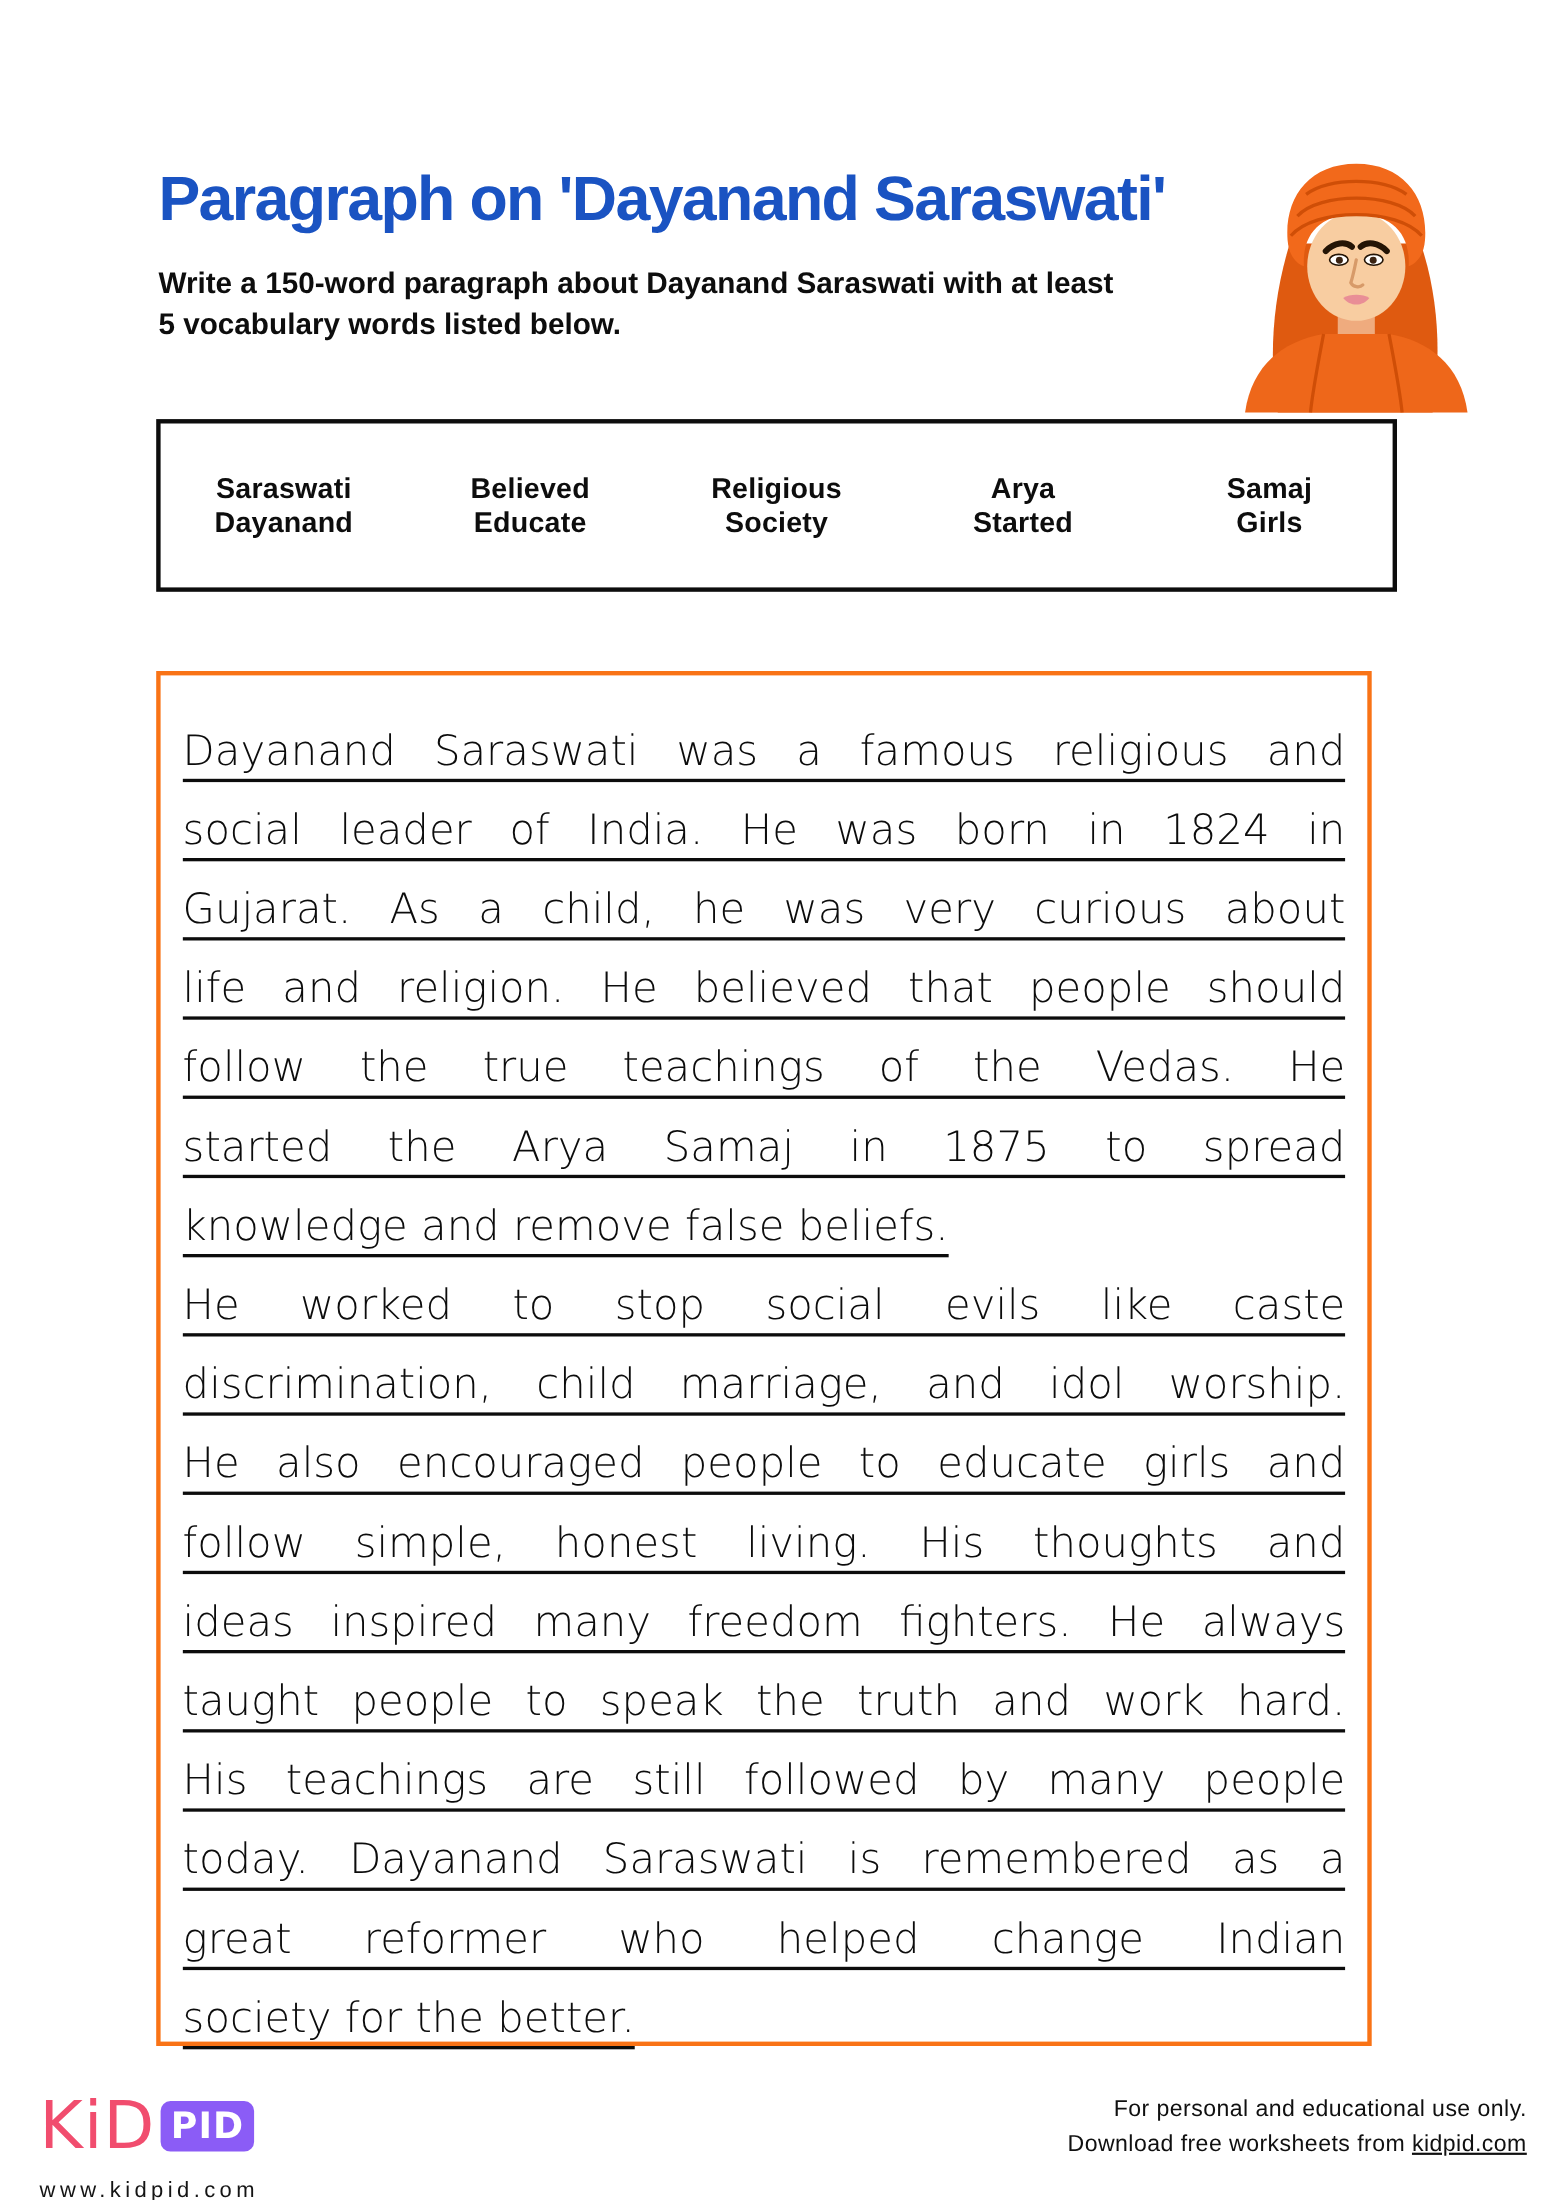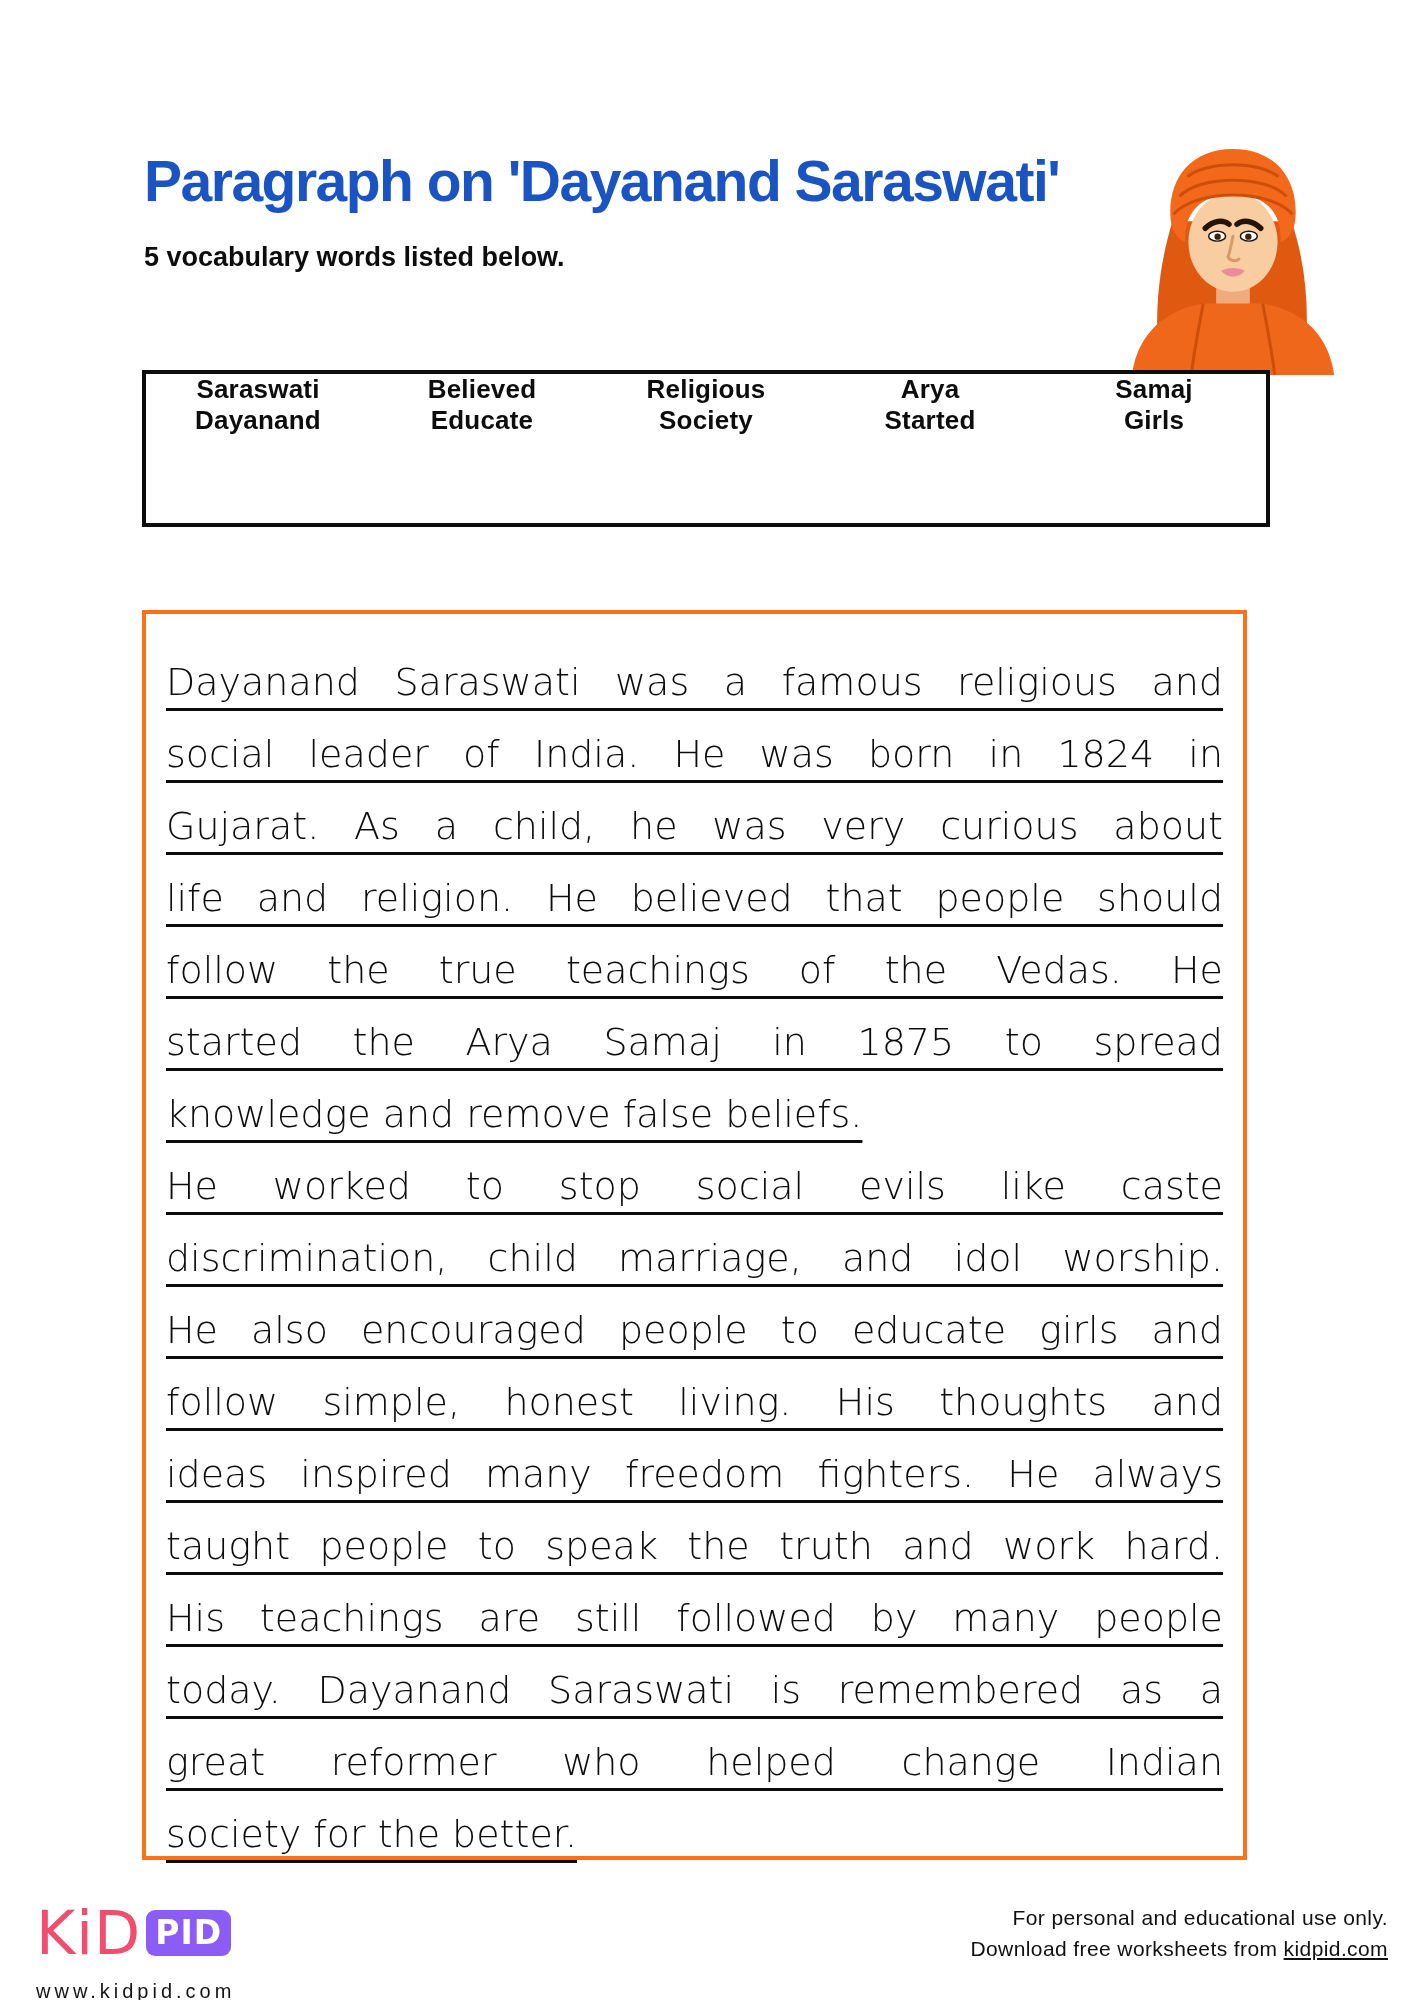--- a/index.html
+++ b/index.html
@@ -16,23 +16,23 @@
   .subtitle{
     position:absolute;left:144px;top:238px;width:990px;
     font-size:27px;line-height:38px;font-weight:bold;color:#0d0d0d;
   }
   .subtitle div{white-space:nowrap;}
   
   .portrait{position:absolute;left:1118px;top:136px;width:228px;height:240px;}
   .portrait svg{width:100%;height:100%;display:block;}
   
   .vocab-box{
-    position:absolute;left:142px;top:370px;width:1128px;height:157px;
+    position:absolute;left:142px;top:381px;width:1128px;height:157px;
     border:4px solid #0d0d0d;box-sizing:border-box;
-    display:flex;flex-direction:column;justify-content:flex-start;
+    display:flex;flex-direction:column;justify-content:center;
     background:#ffffff;
   }
   .vocab-row{display:flex;width:100%;}
   .vocab-word{
     flex:1;text-align:center;font-size:26px;font-weight:bold;color:#0d0d0d;
     letter-spacing:0.2px;
   }
   
   .essay-box{
     position:absolute;left:142px;top:610px;width:1105px;height:1250px;
@@ -71,20 +71,21 @@
   .license a{color:#101010;text-decoration:underline;cursor:pointer;}
 </style>
 </head>
 <body>
 
 <div class="page" style="--turban: #f2691b; --robe: #ee671a; --robe-dark: #df5a10; --skin: #f8cda1;">
 
   <h1 class="title" style="color: rgb(26, 83, 194);">Paragraph on 'Dayanand Saraswati'</h1>
 
   <div class="subtitle">
+    <div>Write a 150-word paragraph about Dayanand Saraswati with at least</div>
     <div>5 vocabulary words listed below.</div>
   </div>
 
   <div class="portrait">
     <svg viewBox="0 0 230 240" xmlns="http://www.w3.org/2000/svg">
 
       <path d="M55,85 C38,140 36,195 44,240 L186,240 C194,190 192,135 175,85 Z" fill="var(--robe-dark,#df5a10)"></path>
 
       <rect x="99" y="138" width="34" height="32" fill="#efab7e"></rect>
 

